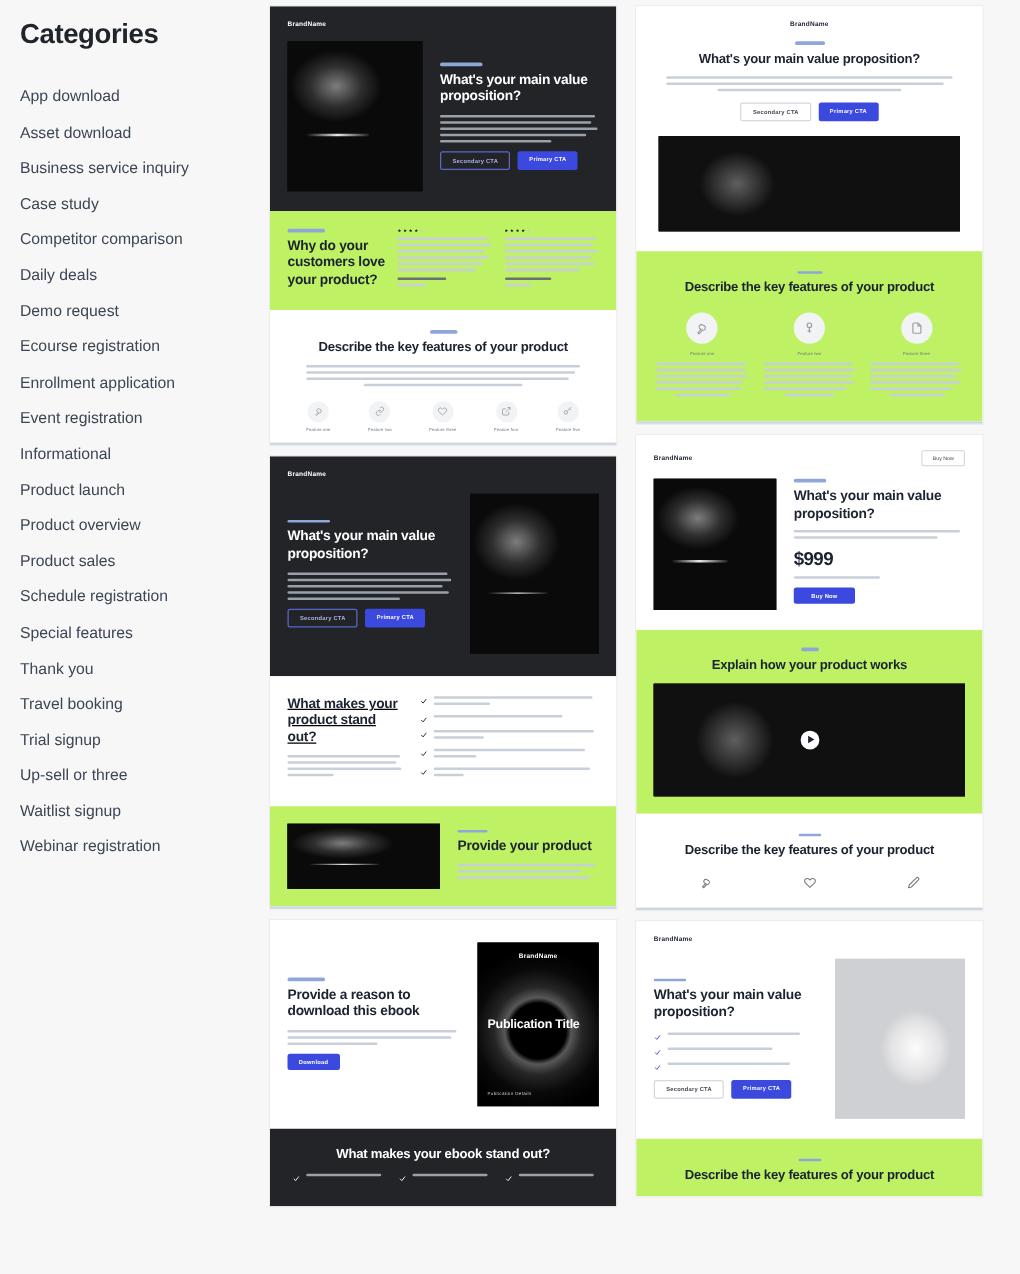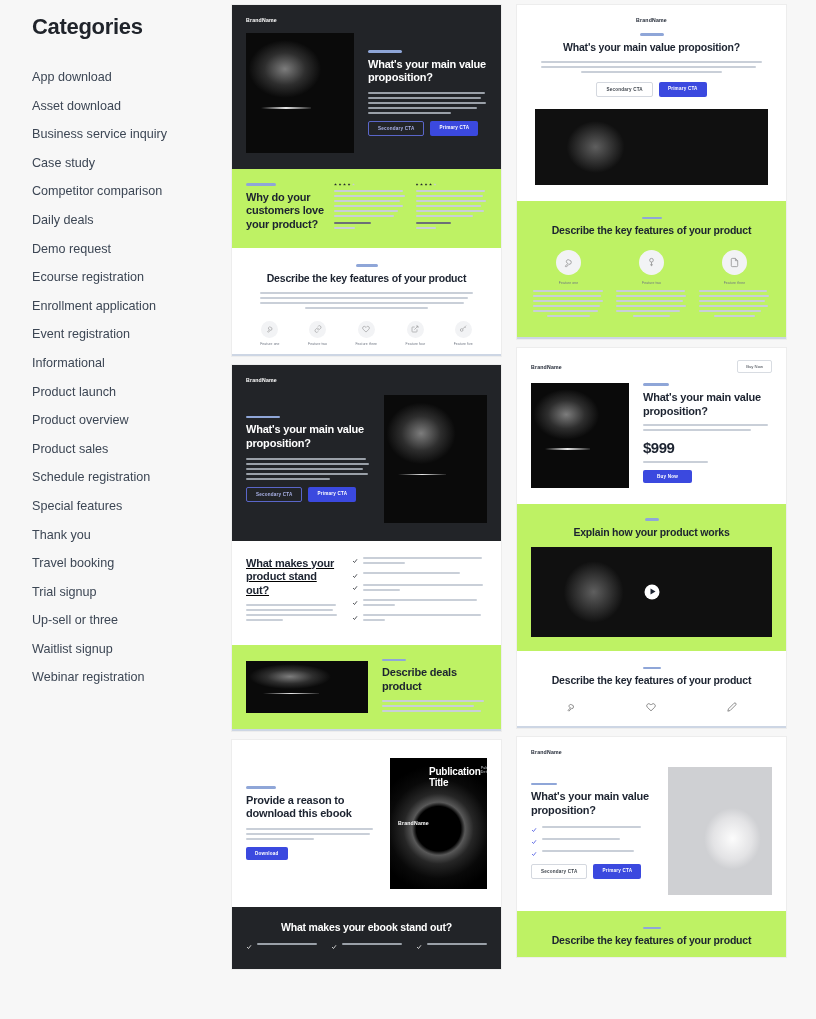--- a/index.html
+++ b/index.html
@@ -5,21 +5,21 @@
   * { box-sizing: border-box; margin: 0; padding: 0; }
   html, body {
     width: 816px; height: 1019px;
     background: #f7f7f7;
     font-family: "Liberation Sans", sans-serif;
     overflow: hidden;
   }
   .page { display: flex; width: 816px; height: 1019px; }
 
   
-  .sidebar { width: 216px; flex: 0 0 216px; padding: 14px 0 0 16px; background: #f7f7f7; margin-left: 16px; }
+  .sidebar { width: 216px; flex: 0 0 216px; padding: 14px 0 0 16px; background: #f7f7f7; }
   .sidebar h1 { font-size: 22px; font-weight: 700; color: #20242b; letter-spacing: -.3px; margin-bottom: 26px; }
   .cat { font-size: 12.6px; color: #3c4654; line-height: 1; padding: 5px 0 11px 0; cursor: pointer; }
 
   
   .grid { flex: 1; display: flex; gap: 16px; padding: 5px 30px 0 0; }
   .col { flex: 1; display: flex; flex-direction: column; gap: 9px; }
   .card { background: #fff; overflow: hidden; position: relative;
           box-shadow: 0 0 0 1px rgba(0,0,0,.04); }
   .card.ends { border-bottom: 2px solid #cdd6e4; }
 
@@ -346,21 +346,21 @@
                   <div class="ln" style="width:95%"></div>
                   <div class="ln" style="width:18%"></div>
                 </div>
               </div>
           </div>
         </div>
         <div class="sec grey" style="padding:14px;display:flex;gap:14px;align-items:center;">
           <div class="photo bike1" style="width:122px;height:52px;"></div>
           <div style="flex:1;">
             <div class="eyebrow" style="width:24px"></div>
-            <h2 class="hd">Describe deals product</h2>
+            <h2 class="hd">Provide your product</h2>
             <div style="margin-top:6px;">
               <div class="ln" style="width:97%"></div>
                 <div class="ln" style="width:88%"></div>
               <div class="ln" style="width:94%"></div>
             </div>
           </div>
         </div>
       </div>
 
       <div class="card">
@@ -370,21 +370,21 @@
             <h2 class="hd">Provide a reason to download this ebook</h2>
             <div style="margin-top:7px;">
               <div class="ln" style="width:98%"></div>
                 <div class="ln" style="width:95%"></div>
               <div class="ln" style="width:52%"></div>
             </div>
             <div class="btnrow">
               <span class="btn">Download</span>
             </div>
           </div>
-          <div class="photo ring" style="width:97px;height:131px;padding:8px;display:flex;flex-direction:row;align-items:center;justify-content:space-between;">
+          <div class="photo ring" style="width:97px;height:131px;padding:8px;display:flex;flex-direction:column;align-items:center;justify-content:space-between;">
             <div class="logo w">BrandName</div>
             <div class="pubtitle" style="align-self:flex-start;">Publication Title</div>
             <div class="pubfoot" style="align-self:flex-start;">Publication Details</div>
           </div>
         </div>
         <div class="sec dark" style="padding:14px;">
           <h2 class="hd w ctr">What makes your ebook stand out?</h2>
           <div style="display:flex;gap:14px;margin-top:9px;justify-content:center;">
             <div class="ck">
                 <svg width="6" height="6" viewBox="0 0 24 24" fill="none" stroke="#fff" stroke-width="3">

